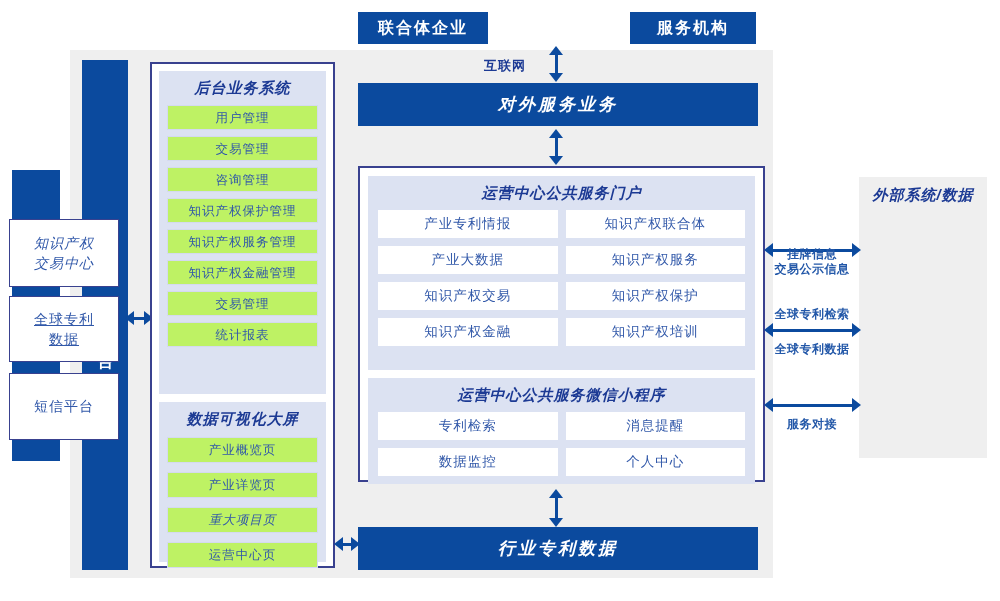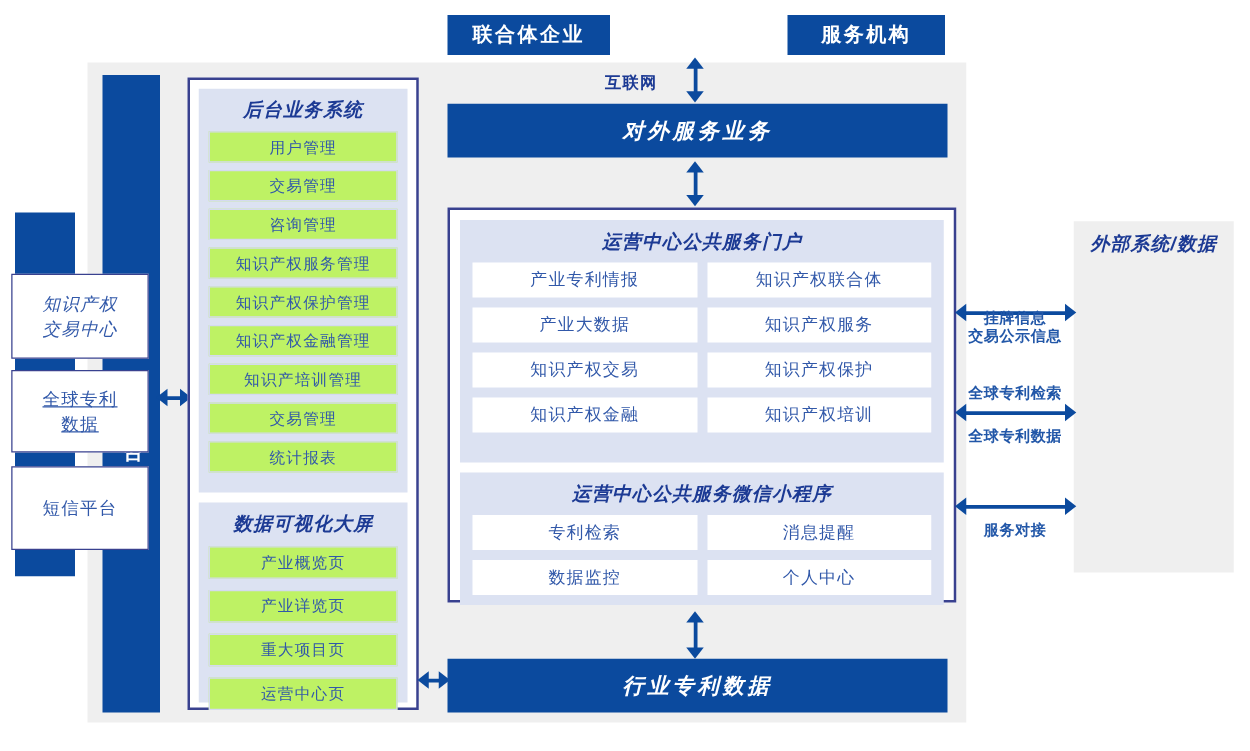--- a/index.html
+++ b/index.html
@@ -84,34 +84,33 @@
       <i class="hd r"></i>
     </div>
 
   <div class="container" style="left:150px;top:62px;width:185px;height:506px;">
     <div class="panel" style="left:7px;top:7px;right:7px;height:323px;">
       <div class="panel-title">后台业务系统</div>
       <div class="stack">
         <div class="item">用户管理</div>
         <div class="item">交易管理</div>
         <div class="item">咨询管理</div>
+        <div class="item">知识产权保护管理</div>
         <div class="item">知识产权服务管理</div>
-        <div class="item">知识产权保护管理</div>
         <div class="item">知识产权金融管理</div>
-        <div class="item">知识产培训管理</div>
         <div class="item">交易管理</div>
         <div class="item">统计报表</div>
       </div>
     </div>
     <div class="panel" style="left:7px;top:338px;right:7px;height:160px;">
       <div class="panel-title">数据可视化大屏</div>
       <div class="stack" style="padding-top:8px;">
         <div class="item" style="height:26px;line-height:25px;margin-bottom:9px;">产业概览页</div>
         <div class="item" style="height:26px;line-height:25px;margin-bottom:9px;">产业详览页</div>
-        <div class="item" style="height:26px;line-height:25px;margin-bottom:9px;">重大项目页</div>
+        <div class="item" style="height:26px;line-height:25px;margin-bottom:9px;font-style:italic;">重大项目页</div>
         <div class="item" style="height:26px;line-height:25px;margin-bottom:0;">运营中心页</div>
       </div>
     </div>
   </div>
 
   <div class="container" style="left:358px;top:166px;width:407px;height:316px;">
     <div class="panel" style="left:8px;top:8px;right:8px;height:194px;">
       <div class="panel-title">运营中心公共服务门户</div>
       <div class="grid">
         <div class="cell">产业专利情报</div>

